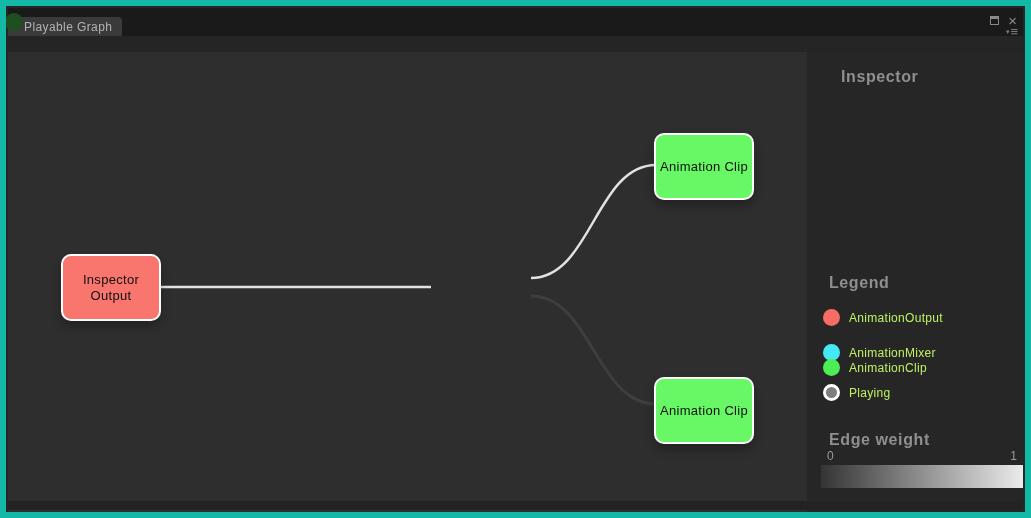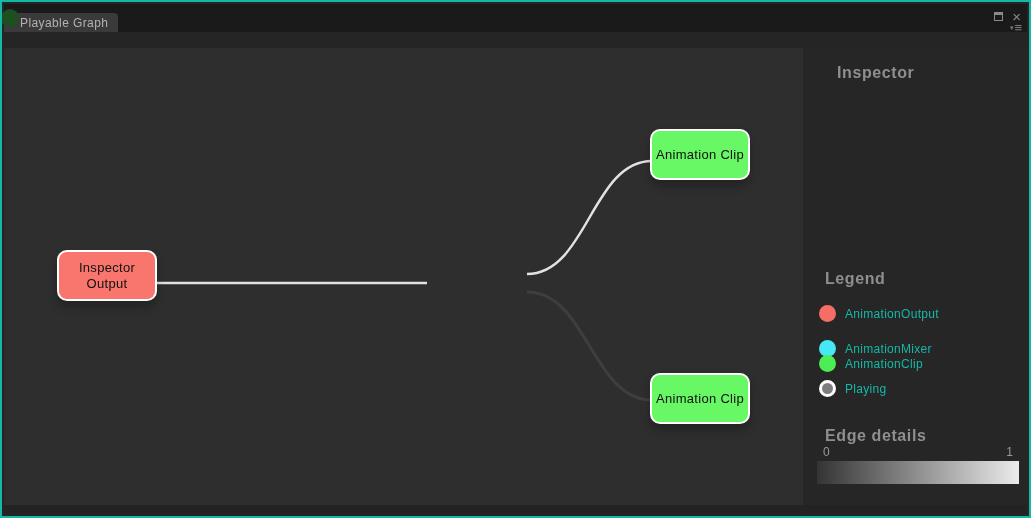--- a/index.html
+++ b/index.html
@@ -1,21 +1,21 @@
 <!DOCTYPE html>
 <html><head>
 <meta charset="utf-8">
 <style>
   * { margin:0; padding:0; box-sizing:border-box; }
   html,body { background:#111; }
   body { font-family:"Liberation Sans", sans-serif; }
 
   .window {
     position:relative; width:1031px; height:518px;
-    border:2px solid #14b8a6; background:#252525; overflow:hidden;
+    border:6px solid #14b8a6; background:#252525; overflow:hidden;
   }
 
   
   .titlebar { position:absolute; left:2px; top:2px; right:2px; height:28px; background:#1a1a1a; }
   .green-dot { position:absolute; left:-3px; top:5px; width:18px; height:18px; border-radius:50%;
                background:#1e4f21; z-index:4; }
   .tab { position:absolute; left:0; bottom:0; height:19px; padding:0 10px 0 16px;
          background:#3a3a3a; border-radius:4px 4px 0 0; color:#b2b2b2; font-size:12px;
          letter-spacing:0.4px; display:flex; align-items:center; z-index:2; }
   .win-controls { position:absolute; right:6px; top:7px; display:flex; align-items:center; gap:9px; }
@@ -33,21 +33,21 @@
   .dropdown { position:absolute; left:2px; top:1px; width:200px; height:14px;
               background:linear-gradient(#434343,#333333); border:1px solid #4a7ce0; border-radius:8px;
               display:flex; align-items:center; justify-content:space-between; padding:0 7px;
               color:#c4c4c4; font-size:11px; letter-spacing:0.4px; cursor:pointer; }
   .dd-arrows { display:flex; flex-direction:column; line-height:4px; font-size:5px; color:#b5b5b5; }
 
   
   .graph { position:absolute; left:2px; top:46px; width:799px; height:461px; background:#2e2e2e; }
   .edges { position:absolute; left:0; top:0; }
 
-  .node { position:absolute; width:100px; height:51px; border:2px solid #ffffff; border-radius:10px;
+  .node { position:absolute; width:100px; height:67px; border:2px solid #ffffff; border-radius:10px;
           display:flex; align-items:center; justify-content:center; text-align:center;
           color:#101010; font-size:13px; line-height:16px; letter-spacing:0.3px; cursor:pointer;
           box-shadow:0 6px 10px rgba(0,0,0,0.25); }
   .node-output      { left:53px;  top:202px; background:#f8766d; }
   .node-mixer       { left:423px; top:202px; background:#69f2f1; }
   .node-clip-top    { left:646px; top:81px;  background:#68f765; }
   .node-clip-bottom { left:646px; top:325px; background:#68f765; }
 
   
   .inspector { position:absolute; left:801px; top:46px; width:228px; height:461px; background:#262626;
@@ -58,21 +58,21 @@
                font-size:11px; color:#878787; line-height:13px; letter-spacing:0.3px; }
 
   .legend-title { position:absolute; left:22px; top:222px; }
   .legend-row { position:absolute; left:16px; display:flex; align-items:center; gap:9px; }
   .lg-0 { top:257px; } .lg-1 { top:292px;text-align:center; } .lg-2 { top:307px; } .lg-3 { top:332px; }
   .lg-dot { width:17px; height:17px; border-radius:50%; flex:0 0 auto; }
   .lg-dot-output { background:#f66d66; }
   .lg-dot-mixer  { background:#46e8f5; }
   .lg-dot-clip   { background:#4dee55; }
   .lg-dot-playing{ background:#7d7d7d; border:3px solid #ffffff; }
-  .lg-label { font-size:12px; color:#14b8a6; letter-spacing:0.3px; }
+  .lg-label { font-size:12px; color:#bef264; letter-spacing:0.3px; }
 
   .ew-title { position:absolute; left:22px; top:379px; }
   .ew-scale { position:absolute; left:14px; top:397px; width:202px; display:flex;
               justify-content:space-between; padding:0 6px; font-size:12px; color:#9a9a9a; }
   .ew-bar { position:absolute; left:14px; top:413px; width:202px; height:23px;
             background:linear-gradient(to right, #343434, #ebebeb); }
 
   .bottombar { position:absolute; left:2px; right:2px; bottom:2px; height:9px; background:#232323; }
 </style>
 </head>
@@ -128,21 +128,21 @@
     </div>
     <div class="legend-row lg-2">
       <span class="lg-dot lg-dot-clip"></span>
       <span class="lg-label">AnimationClip</span>
     </div>
     <div class="legend-row lg-3">
       <span class="lg-dot lg-dot-playing"></span>
       <span class="lg-label">Playing</span>
     </div>
 
-    <div class="panel-h ew-title">Edge details</div>
+    <div class="panel-h ew-title">Edge weight</div>
     <div class="ew-scale">
       <span>0</span>
       <span>1</span>
     </div>
     <div class="ew-bar"></div>
   </div>
 
   <div class="bottombar"></div>
 
 </div>

